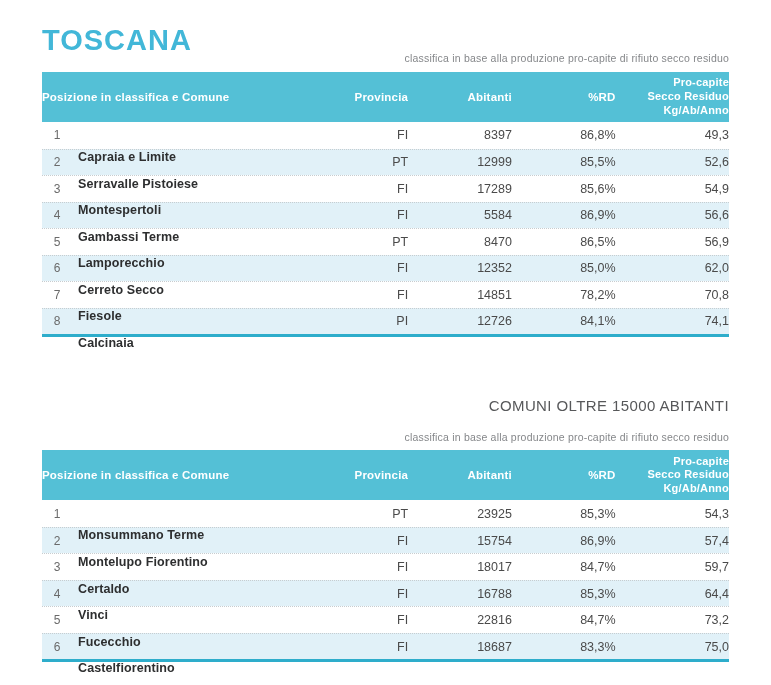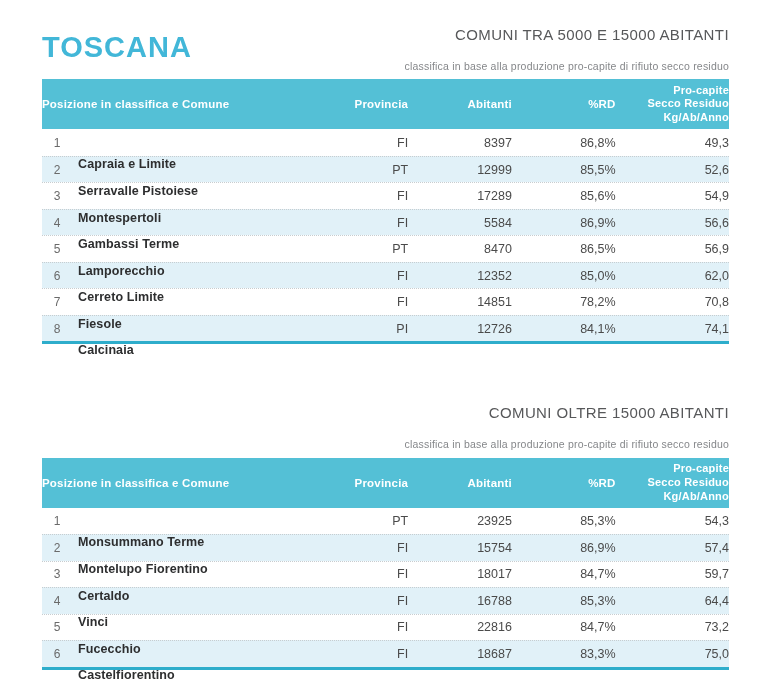--- a/index.html
+++ b/index.html
@@ -55,21 +55,20 @@
   .td-pro{width:16.5%;}
 </style>
 </head>
 <body>
 
 <div class="page">
 
   <div class="sec-head">
     <div class="region-title">TOSCANA</div>
     <div class="titles">
-      <div class="sec-title">COMUNI TRA 5000 E 15000 ABITANTI</div>
       <div class="sec-subtitle">classifica in base alla produzione pro-capite di rifiuto secco residuo</div>
     </div>
   </div>
 
   <div class="tbl">
     <div class="thead">
       <div class="th th-comune">Posizione in classifica e Comune</div>
       <div class="th th-prov">Provincia</div>
       <div class="th th-abit">Abitanti</div>
       <div class="th th-rd">%RD</div>
@@ -124,21 +123,21 @@
             <span class="comune">Lamporecchio</span>
           </div>
           <div class="td td-center td-prov">PT</div>
           <div class="td td-center td-abit">8470</div>
           <div class="td td-center td-rd">86,5%</div>
           <div class="td td-center td-pro">56,9</div>
         </div>
         <div class="tr">
           <div class="td td-comune">
             <span class="pos">6</span>
-            <span class="comune">Cerreto Limite</span>
+            <span class="comune">Cerreto Secco</span>
           </div>
           <div class="td td-center td-prov">FI</div>
           <div class="td td-center td-abit">12352</div>
           <div class="td td-center td-rd">85,0%</div>
           <div class="td td-center td-pro">62,0</div>
         </div>
         <div class="tr">
           <div class="td td-comune">
             <span class="pos">7</span>
             <span class="comune">Fiesole</span>

